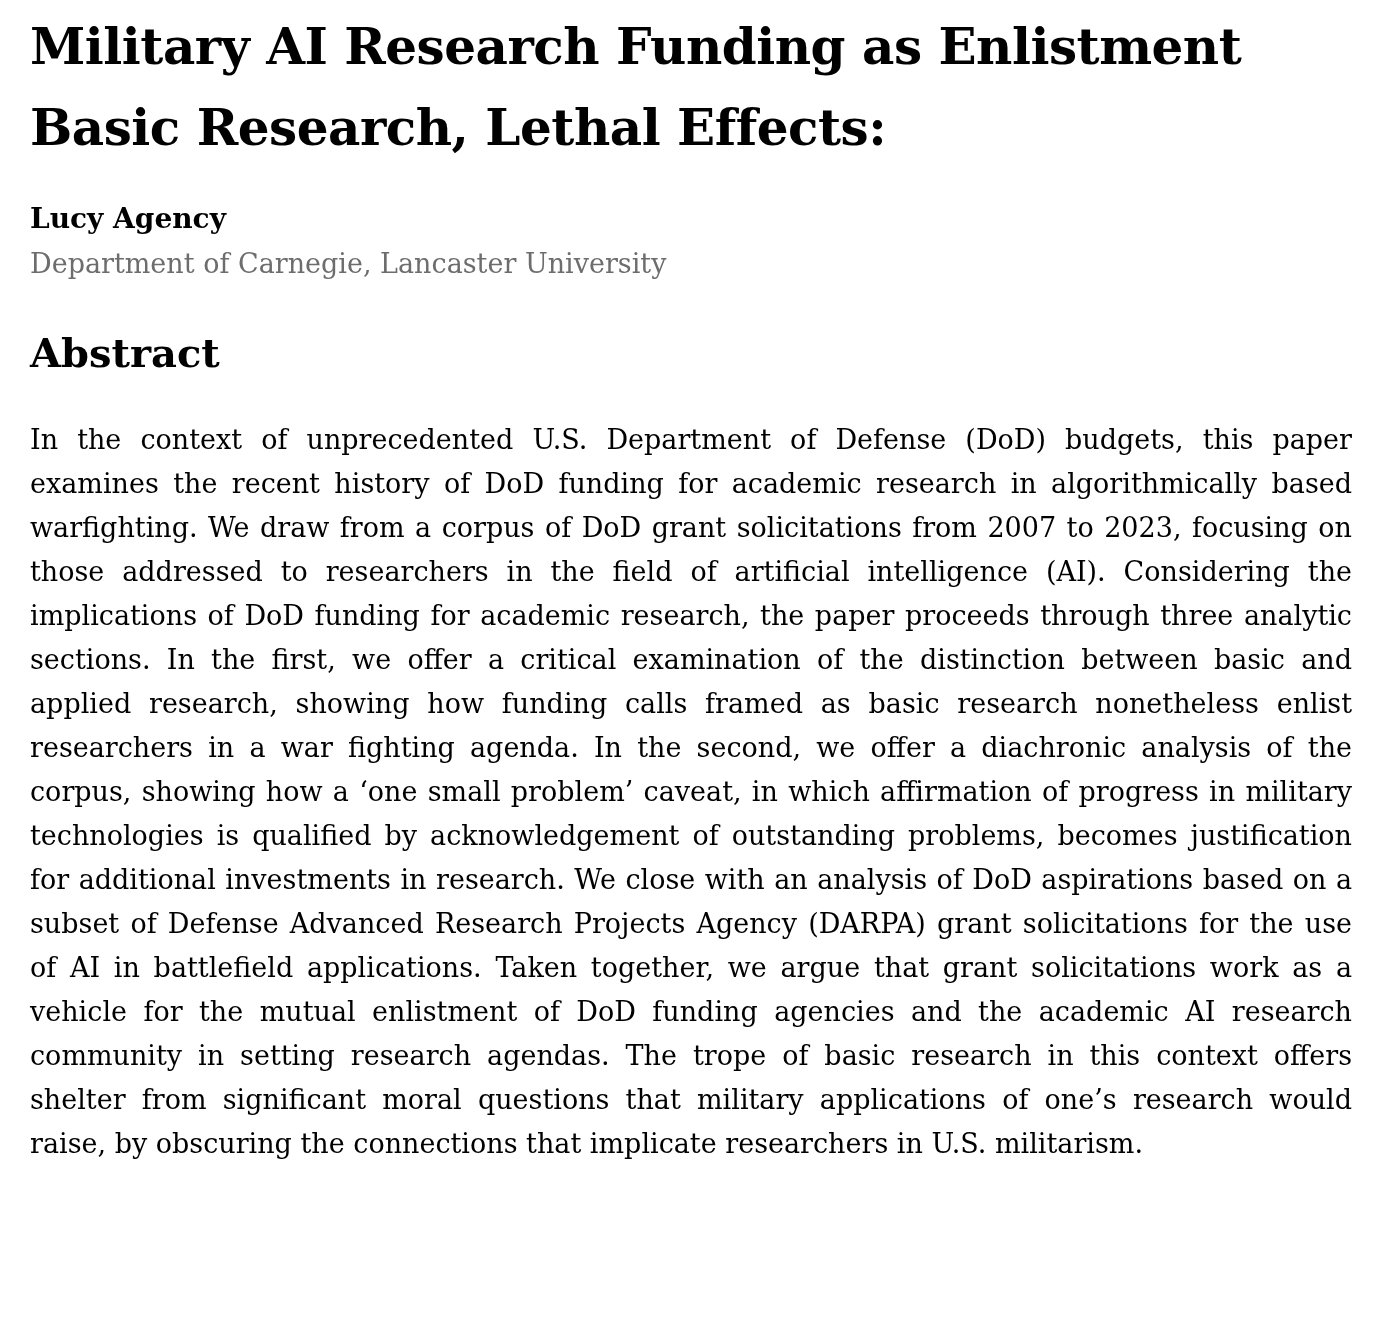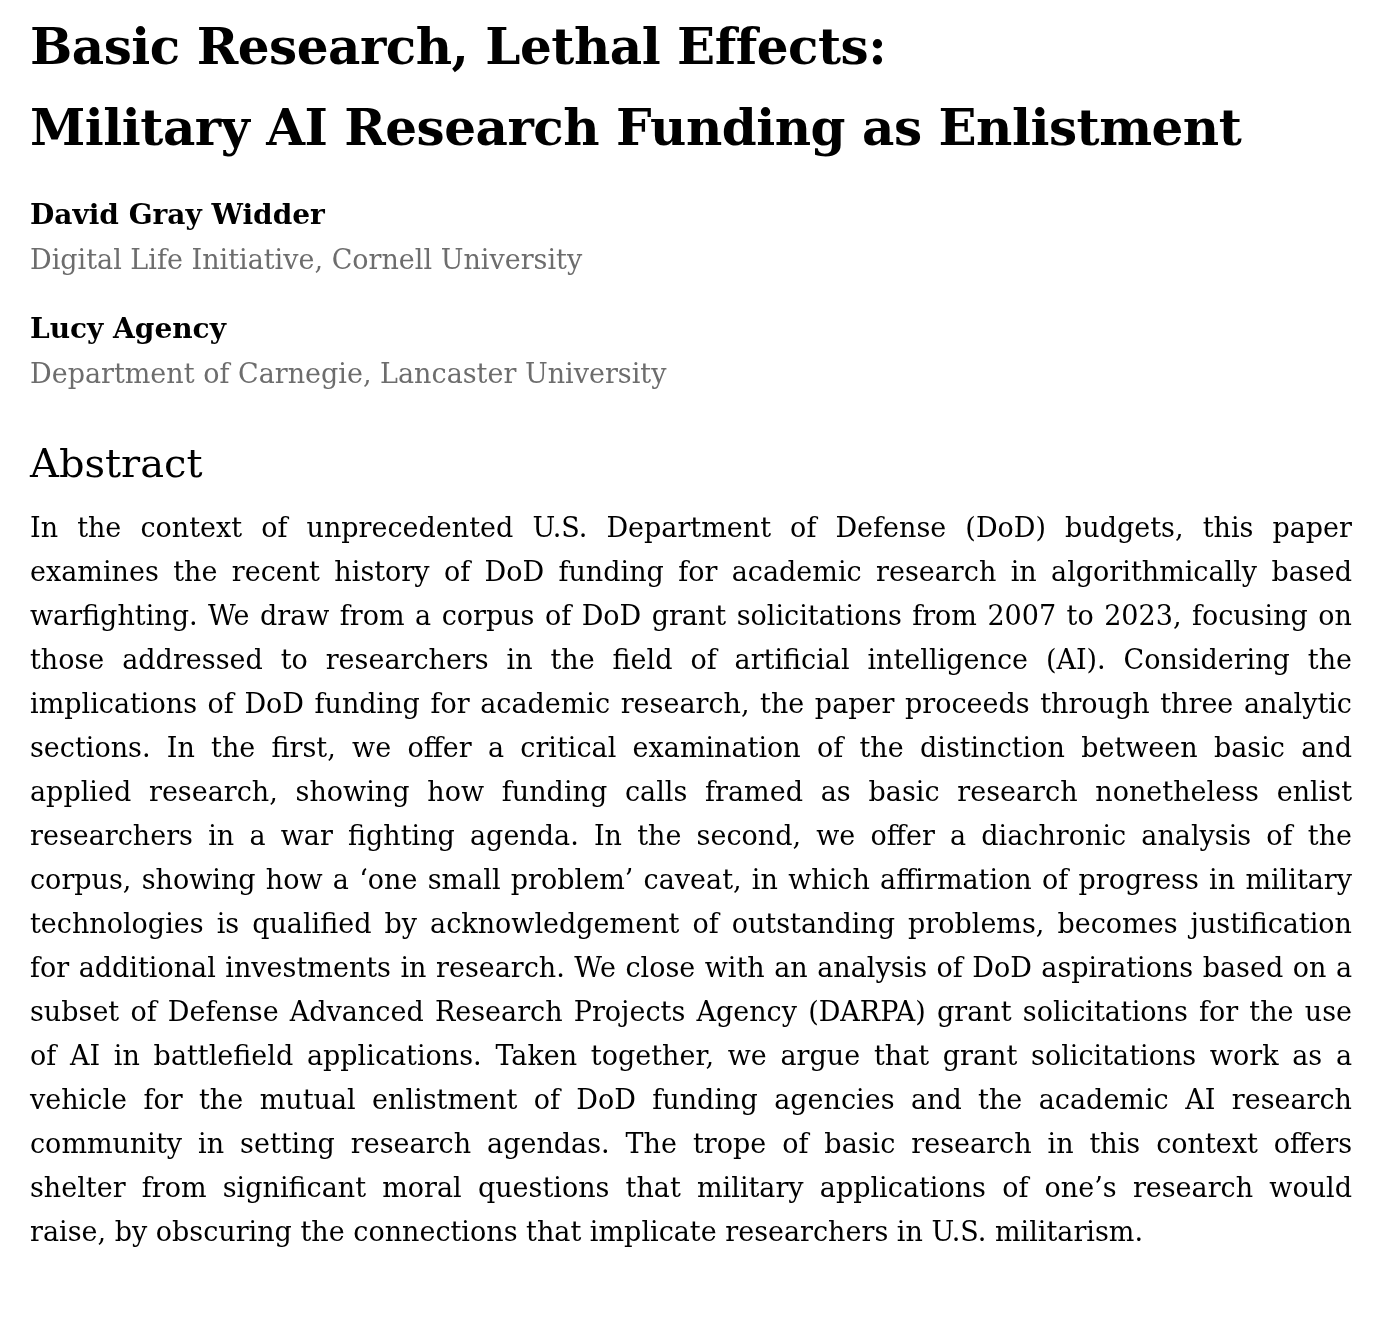--- a/index.html
+++ b/index.html
@@ -38,45 +38,41 @@
   }
   .author-affiliation {
     font-size: 27px;
     font-weight: 400;
     color: #6d6d6d;
     margin: 0;
     line-height: 1.35;
   }
   .abstract-heading {
     font-size: 40px;
-    font-weight: 400;
-    margin: 44px 0 16px 0;
+    font-weight: 700;
+    margin: 44px 0 38px 0;
     line-height: 1.35;
   }
   .abstract-text {
     font-size: 27px;
     line-height: 44px;
     text-align: justify;
     margin: 0;
   }
 </style>
 </head>
 <body>
 
 <div class="page">
 
   <h1 class="paper-title">
+    <span class="title-line">Military AI Research Funding as Enlistment</span>
     <span class="title-line">Basic Research, Lethal Effects:</span>
-    <span class="title-line">Military AI Research Funding as Enlistment</span>
   </h1>
 
-  <div class="author-block">
-    <p class="author-name">David Gray Widder</p>
-    <p class="author-affiliation">Digital Life Initiative, Cornell University</p>
-  </div>
 
   <div class="author-block">
   </div>
 
   <div class="author-block">
     <p class="author-name">Lucy Agency</p>
     <p class="author-affiliation">Department of Carnegie, Lancaster University</p>
   </div>
 
   <h2 class="abstract-heading">Abstract</h2>

